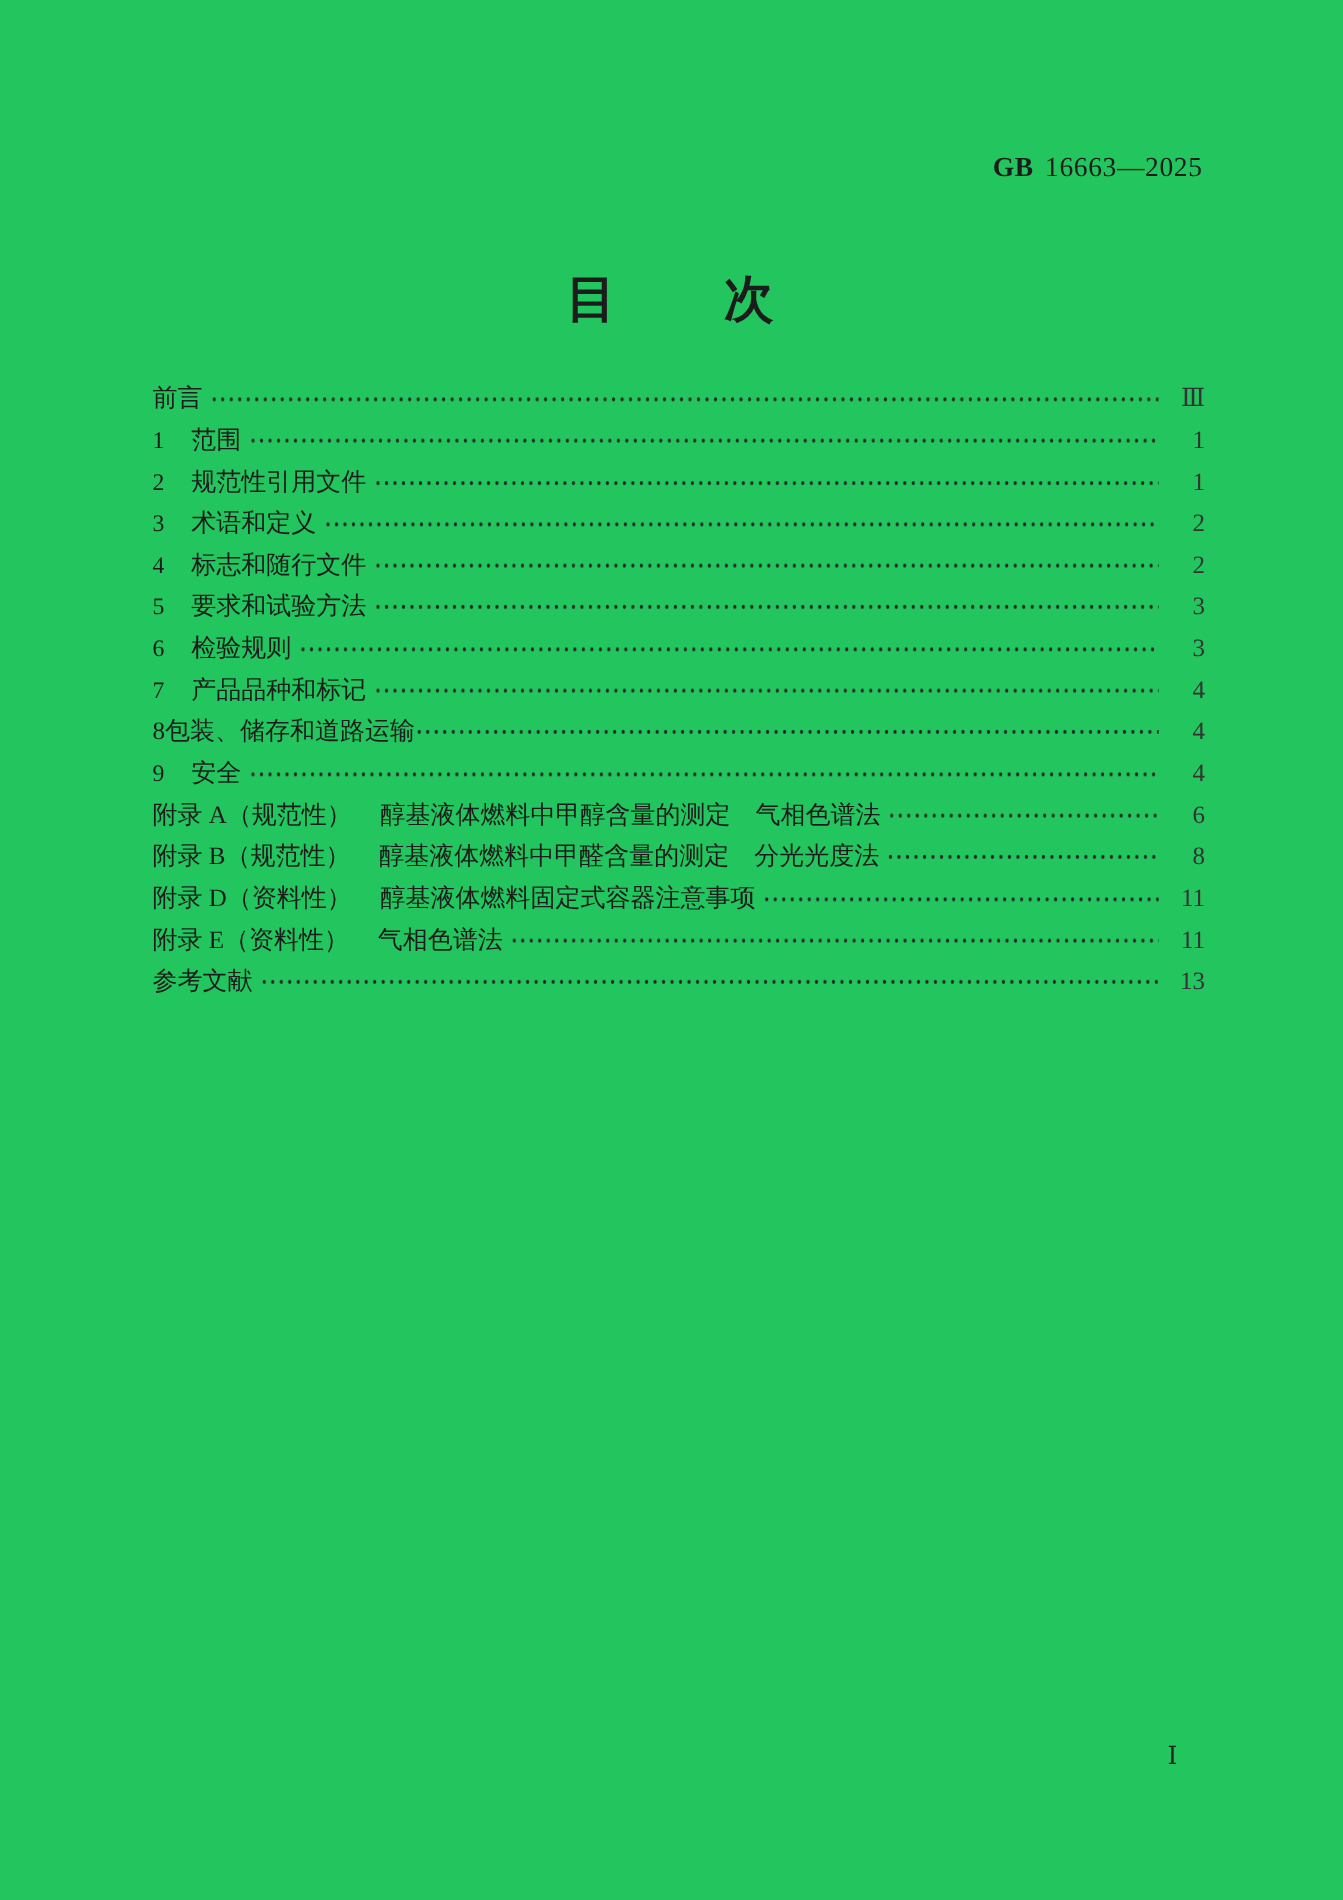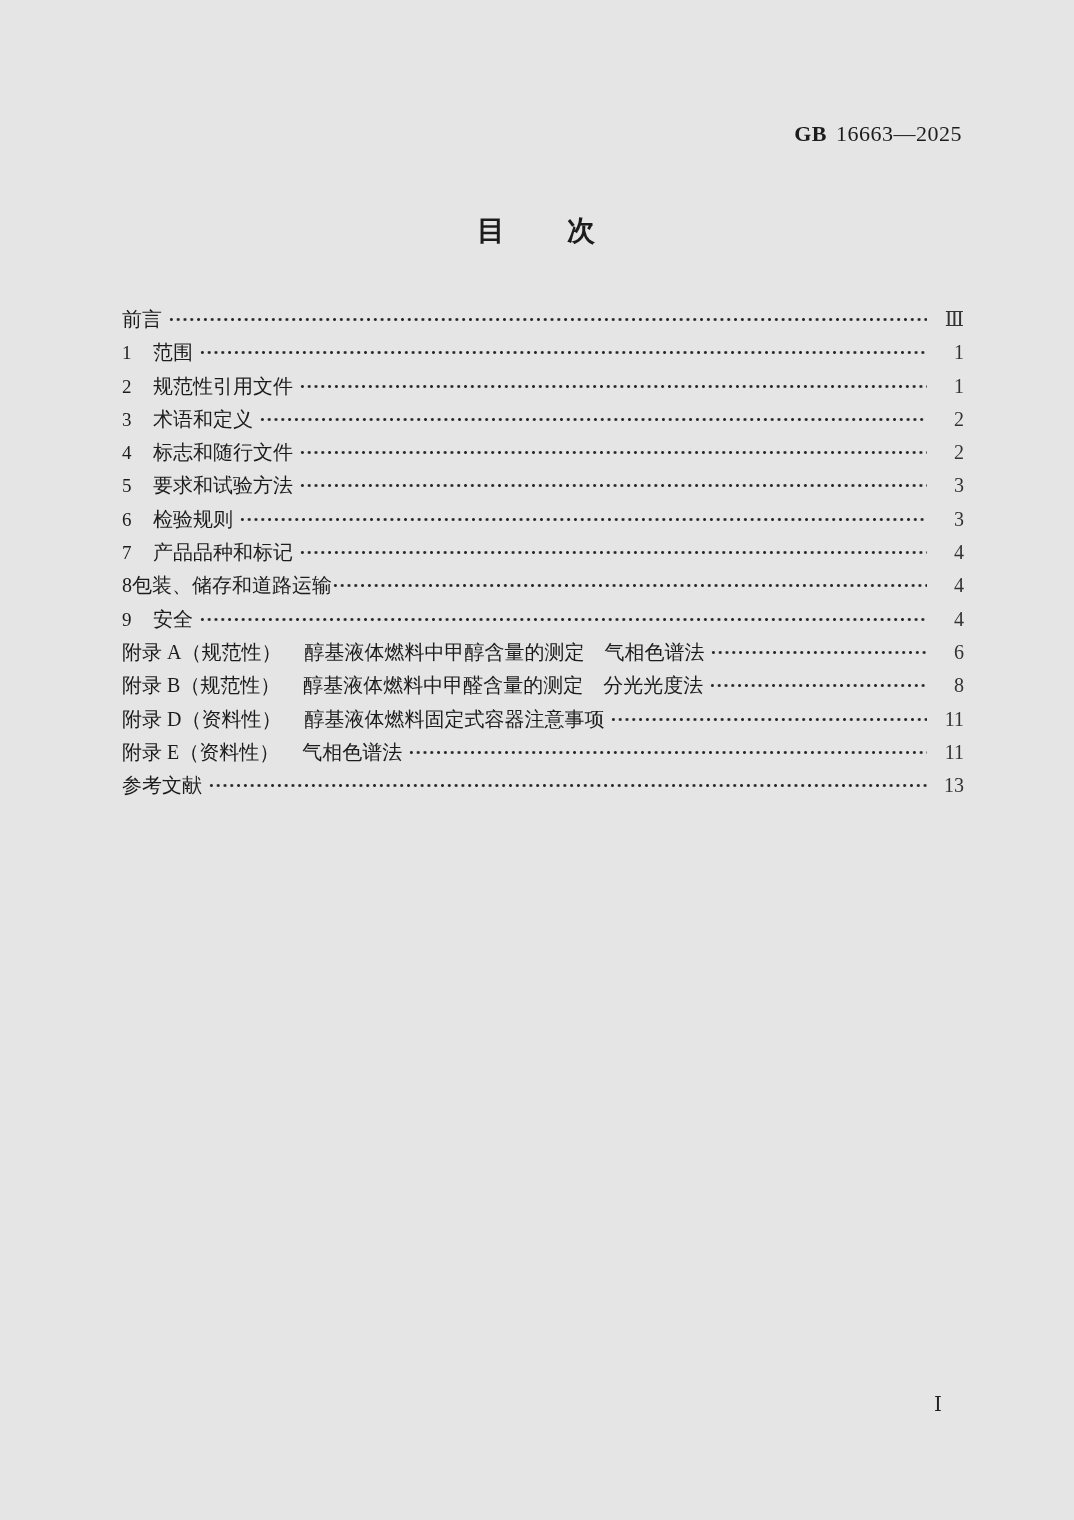--- a/index.html
+++ b/index.html
@@ -5,21 +5,21 @@
   html, body {
     margin: 0;
     padding: 0;
     background: #ffffff;
   }
   .page {
     position: relative;
     width: 1074px;
     height: 1520px;
     margin: 0 auto;
-    background: #e5e5e5;
+    background: #22c55e;
     color: #1c1c1c;
     font-family: "Liberation Serif", "DejaVu Serif", serif;
     overflow: hidden;
   }
 
   
   .doc-code {
     position: absolute;
     top: 121px;
     right: 112px;
@@ -33,21 +33,21 @@
   }
 
   
   .toc-title-heading {
     position: absolute;
     top: 212px;
     left: 0;
     width: 100%;
     margin: 0;
     text-align: center;
-    font-size: 28px;
+    font-size: 40px;
     font-weight: bold;
     letter-spacing: 2px;
   }
 
   
   .toc {
     position: absolute;
     top: 303px;
     left: 122px;
     right: 110px;

